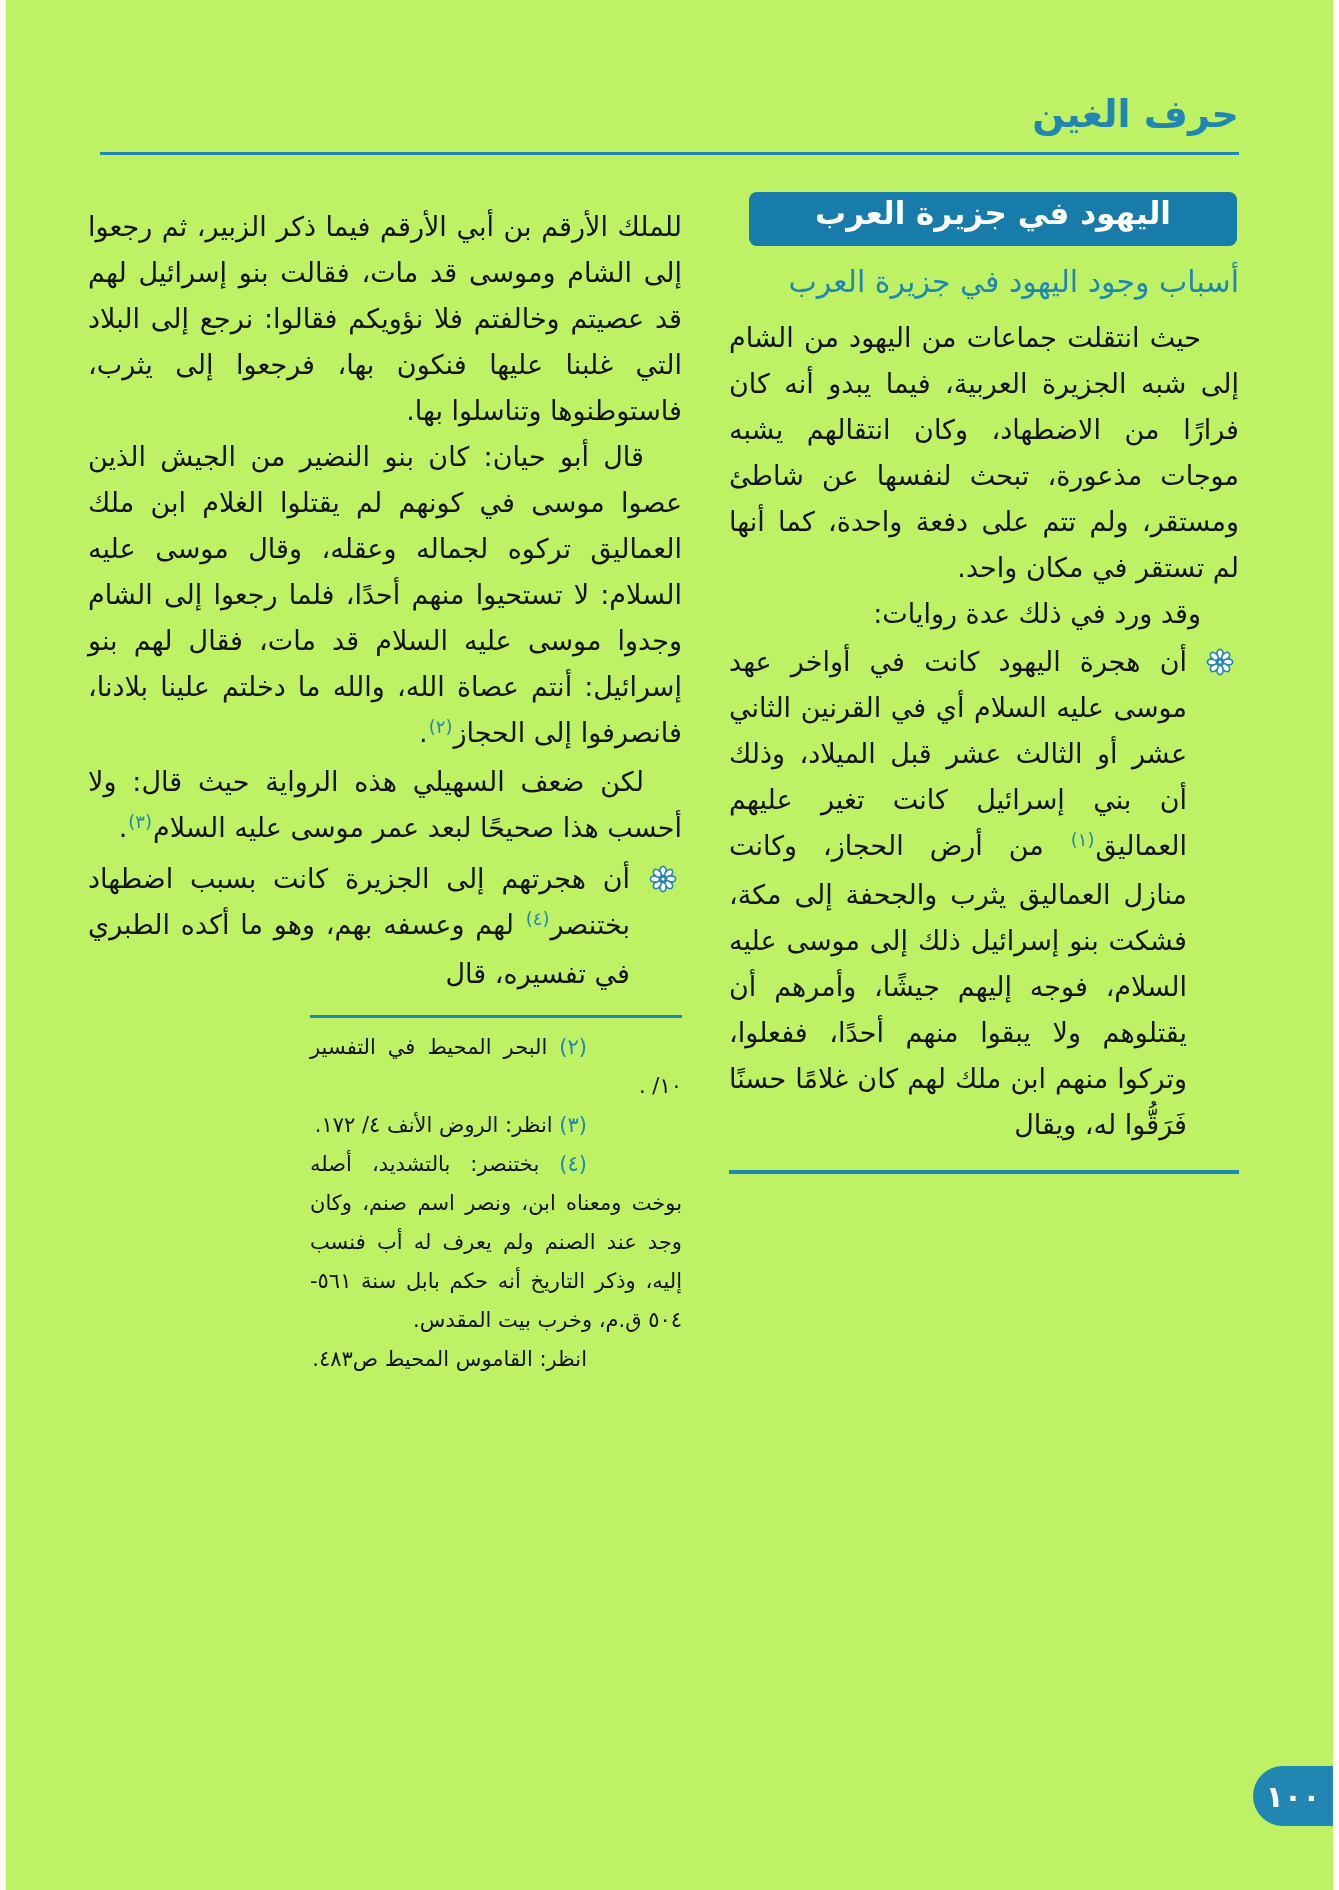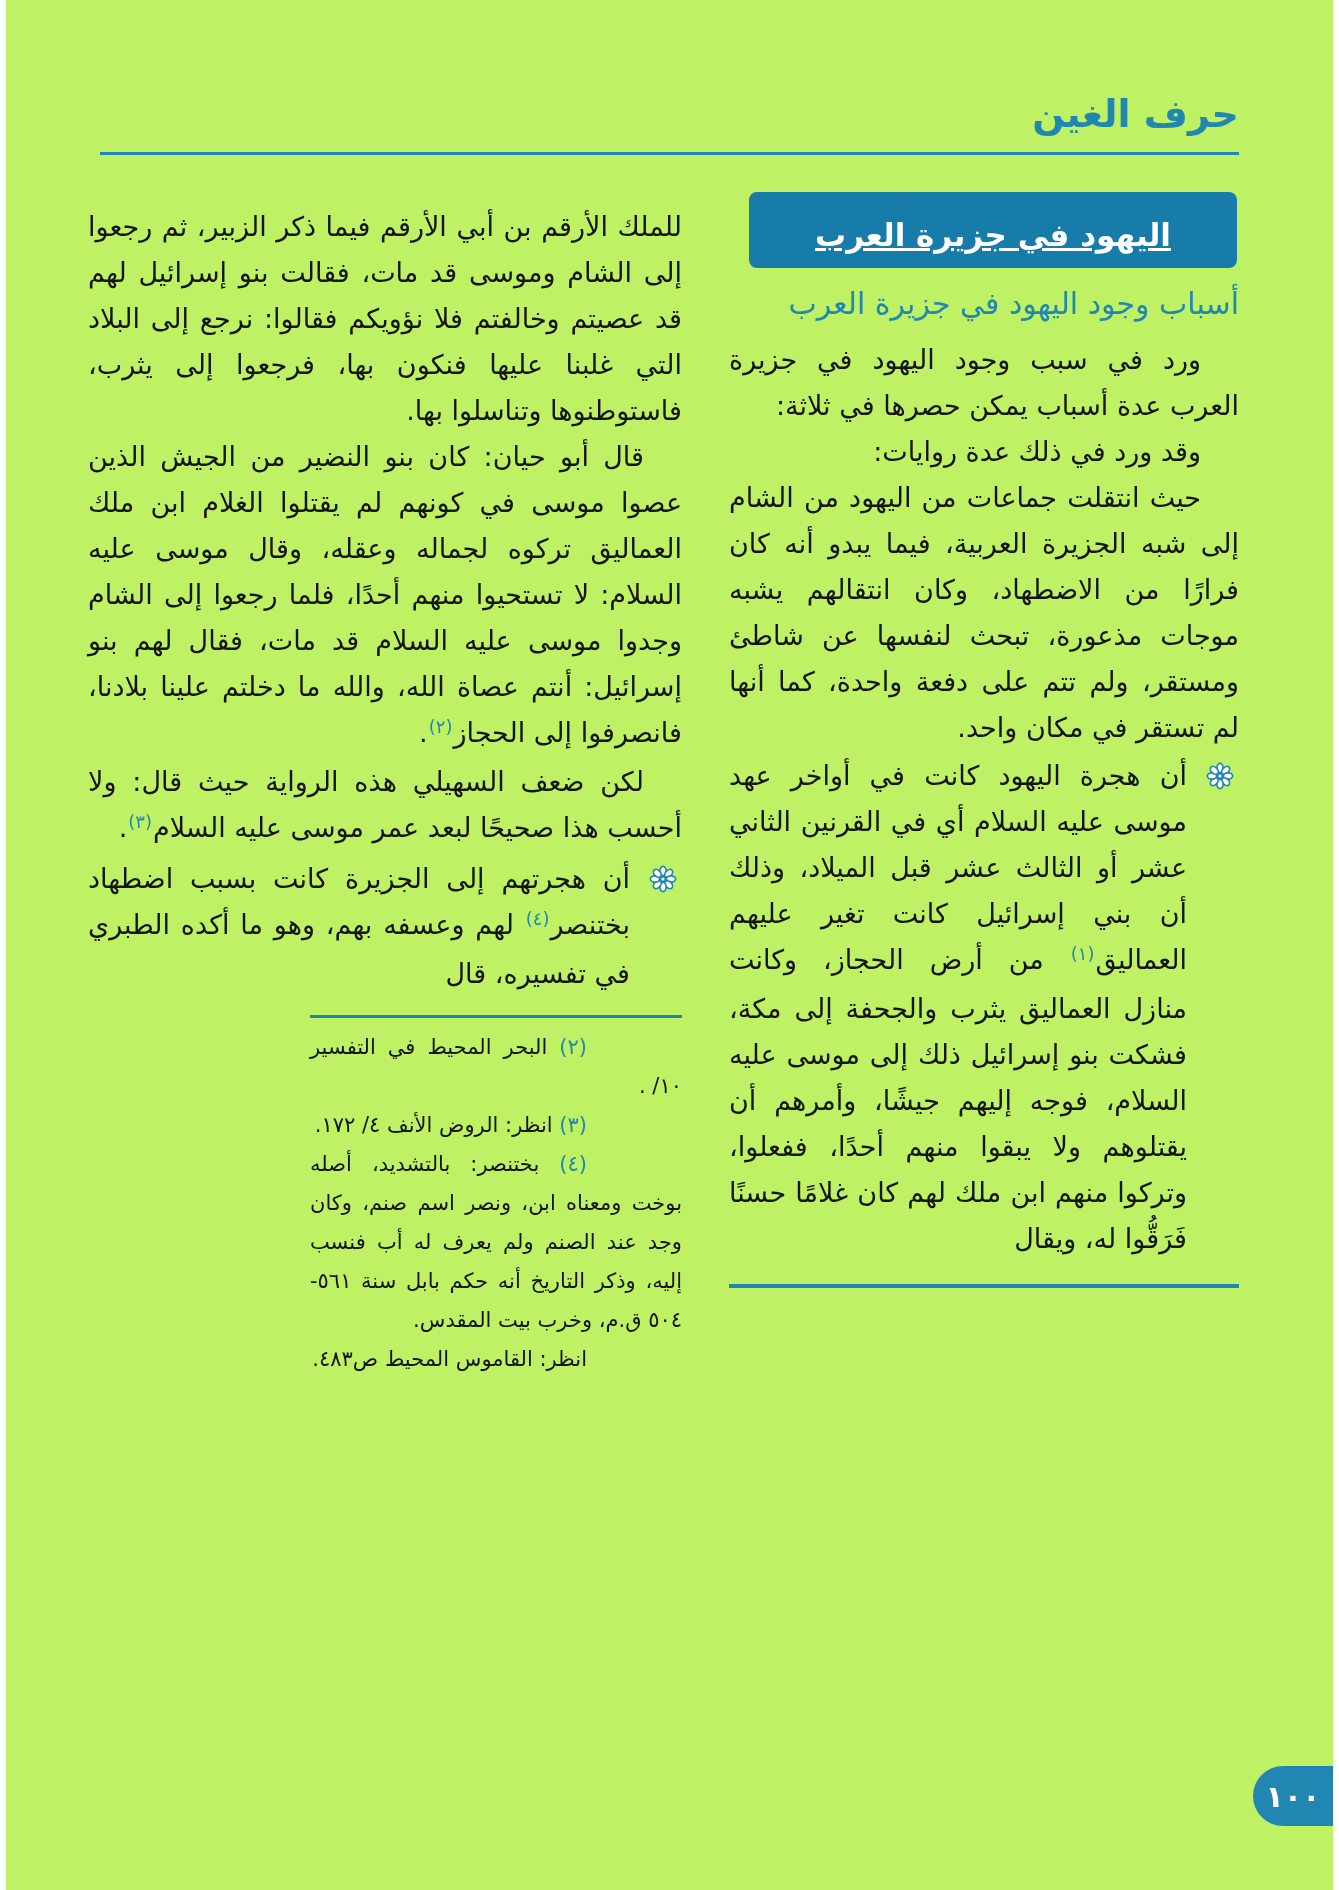--- a/index.html
+++ b/index.html
@@ -18,21 +18,21 @@
     color:var(--accent);font-size:38px;font-weight:bold;letter-spacing:1px;
   }
   .header-rule{position:absolute;top:152px;right:94px;left:94px;height:3px;background:var(--accent);}
   .content{position:absolute;top:190px;right:94px;width:1151px;display:flex;gap:47px;}
   .col-right{width:510px;flex:0 0 510px;}
   .col-left{width:594px;flex:0 0 594px;padding-top:14px;}
 
   .title-box{
     background:var(--box);color:#ffffff;text-align:center;
     font-size:31px;font-weight:bold;border-radius:8px;
-    padding:25px 6px 15px;margin:2px 2px 16px 20px;text-decoration:underline;
+    padding:3px 6px 15px;margin:2px 2px 16px 20px;
   }
   .subheading{color:var(--accent);font-size:30px;font-weight:normal;margin:6px 0 14px;line-height:1.3;}
 
   .body-text{font-size:27px;line-height:46px;color:var(--ink);text-align:justify;}
   p.indent{text-indent:38px;}
   .numbered-item{padding-right:14px;}
   .numbered-item .num{color:var(--accent);font-weight:bold;margin-left:10px;}
   .numbered-item .label{font-weight:bold;color:var(--ink);}
 
   .ref{color:var(--accent);font-size:18px;position:relative;top:-9px;margin:0 1px;}
@@ -63,25 +63,24 @@
 
   <div class="chapter-header">حرف الغين</div>
   <div class="header-rule"></div>
 
   <div class="content">
 
     <div class="col-right">
       <div class="title-box">اليهود في جزيرة العرب</div>
       <h2 class="subheading">أسباب وجود اليهود في جزيرة العرب</h2>
 
-      <p class="body-text indent">ورد في سبب وجود اليهود في جزيرة العرب عدة أسباب يمكن حصرها في ثلاثة:</p>
 
 
+      <p class="body-text indent">حيث انتقلت جماعات من اليهود من الشام إلى شبه الجزيرة العربية، فيما يبدو أنه كان فرارًا من الاضطهاد، وكان انتقالهم يشبه موجات مذعورة، تبحث لنفسها عن شاطئ ومستقر، ولم تتم على دفعة واحدة، كما أنها لم تستقر في مكان واحد.</p>
       <p class="body-text indent">وقد ورد في ذلك عدة روايات:</p>
-      <p class="body-text indent">حيث انتقلت جماعات من اليهود من الشام إلى شبه الجزيرة العربية، فيما يبدو أنه كان فرارًا من الاضطهاد، وكان انتقالهم يشبه موجات مذعورة، تبحث لنفسها عن شاطئ ومستقر، ولم تتم على دفعة واحدة، كما أنها لم تستقر في مكان واحد.</p>
 
       <div class="bullet-para">
         <svg class="bullet-icon" viewBox="0 0 28 28" aria-hidden="true">
           <g fill="#ffffff" stroke="#2187b2" stroke-width="1.7">
             <ellipse cx="14" cy="6" rx="3.1" ry="4.6"></ellipse>
             <ellipse cx="14" cy="6" rx="3.1" ry="4.6" transform="rotate(45 14 14)"></ellipse>
             <ellipse cx="14" cy="6" rx="3.1" ry="4.6" transform="rotate(90 14 14)"></ellipse>
             <ellipse cx="14" cy="6" rx="3.1" ry="4.6" transform="rotate(135 14 14)"></ellipse>
             <ellipse cx="14" cy="6" rx="3.1" ry="4.6" transform="rotate(180 14 14)"></ellipse>
             <ellipse cx="14" cy="6" rx="3.1" ry="4.6" transform="rotate(225 14 14)"></ellipse>

